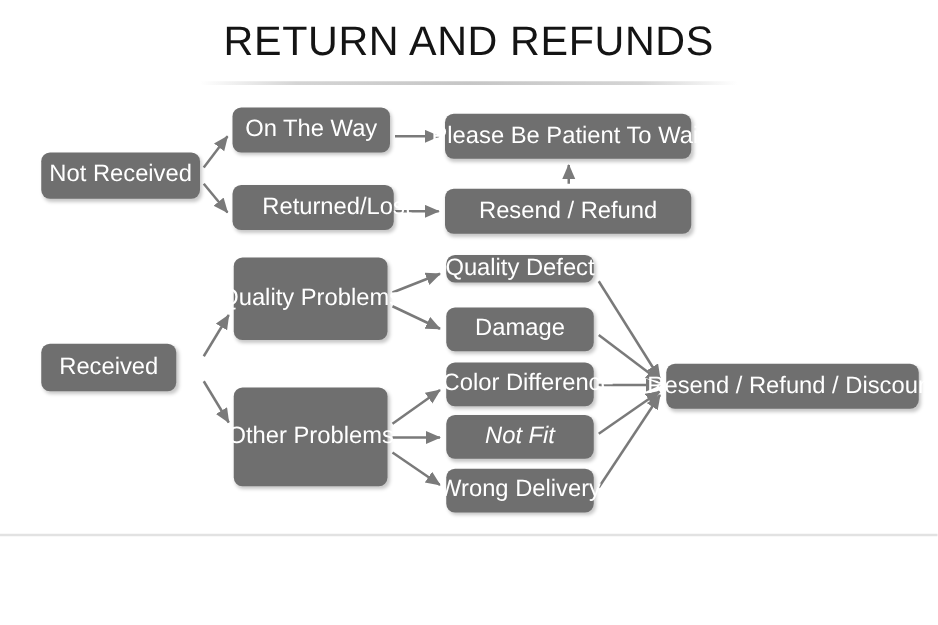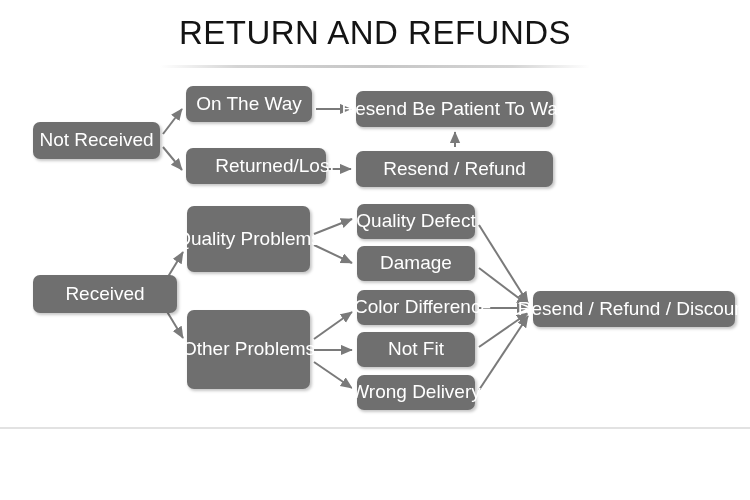--- a/index.html
+++ b/index.html
@@ -142,48 +142,48 @@
       </g>
   </svg>
 
   <div id="node-layer">
       <div class="node" style="left: 33px; top: 122px; width: 127px; height: 37px;">
         <span>Not Received</span>
       </div>
       <div class="node" style="left: 186px; top: 86px; width: 126px; height: 36px;">
         <span>On The Way</span>
       </div>
-      <div class="node" style="left: 186px; top: 148px; width: 140px; height: 36px; padding-left: 38px;">
+      <div class="node" style="left: 186px; top: 148px; width: 129px; height: 36px; padding-left: 38px;">
         <span>Returned/Lost</span>
       </div>
       <div class="node" style="left: 356px; top: 91px; width: 197px; height: 36px;">
-        <span>Resend Be Patient To Wait</span>
+        <span>Please Be Patient To Wait</span>
       </div>
       <div class="node" style="left: 356px; top: 151px; width: 197px; height: 36px;">
         <span>Resend / Refund</span>
       </div>
-      <div class="node" style="left: 33px; top: 275px; width: 144px; height: 38px;">
+      <div class="node" style="left: 33px; top: 275px; width: 108px; height: 38px;">
         <span>Received</span>
       </div>
       <div class="node" style="left: 187px; top: 206px; width: 123px; height: 66px;">
         <span>Quality Problems</span>
       </div>
       <div class="node" style="left: 187px; top: 310px; width: 123px; height: 79px;">
         <span>Other Problems</span>
       </div>
-      <div class="node" style="left: 357px; top: 204px; width: 118px; height: 35px;">
+      <div class="node" style="left: 357px; top: 204px; width: 118px; height: 22px; align-items: flex-end;">
         <span>Quality Defect</span>
       </div>
       <div class="node" style="left: 357px; top: 246px; width: 118px; height: 35px;">
         <span>Damage</span>
       </div>
       <div class="node" style="left: 357px; top: 290px; width: 118px; height: 35px; padding-left: 13px;">
         <span>Color Difference</span>
       </div>
-      <div class="node" style="left: 357px; top: 332px; width: 118px; height: 35px;">
+      <div class="node" style="left: 357px; top: 332px; width: 118px; height: 35px; font-style: italic;">
         <span>Not Fit</span>
       </div>
       <div class="node" style="left: 357px; top: 375px; width: 118px; height: 35px;">
         <span>Wrong Delivery</span>
       </div>
       <div class="node" style="left: 533px; top: 291px; width: 202px; height: 36px;">
         <span>Resend / Refund / Discount</span>
       </div>
     </div>
 

